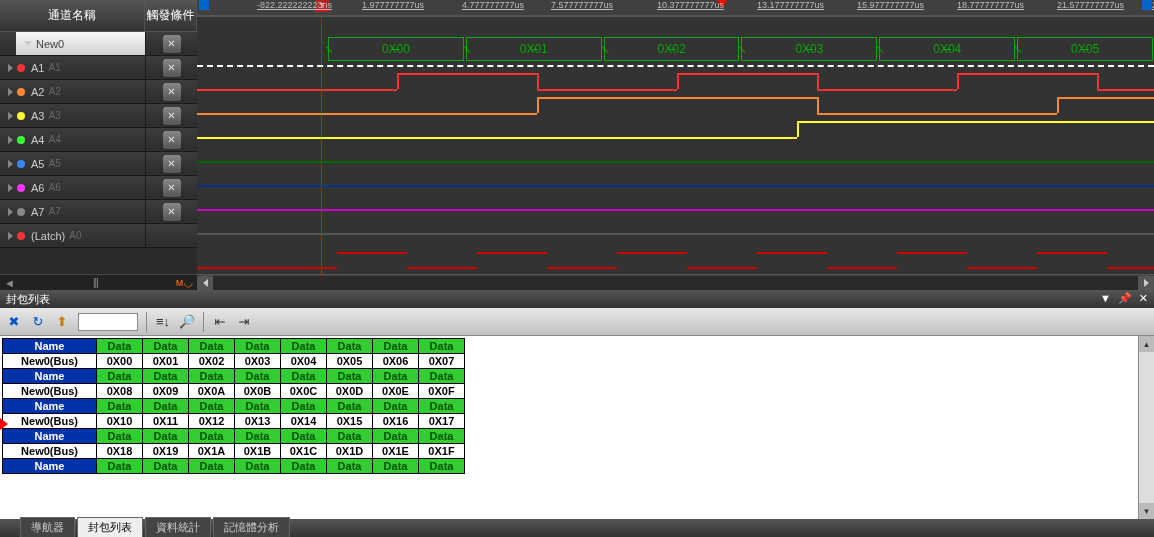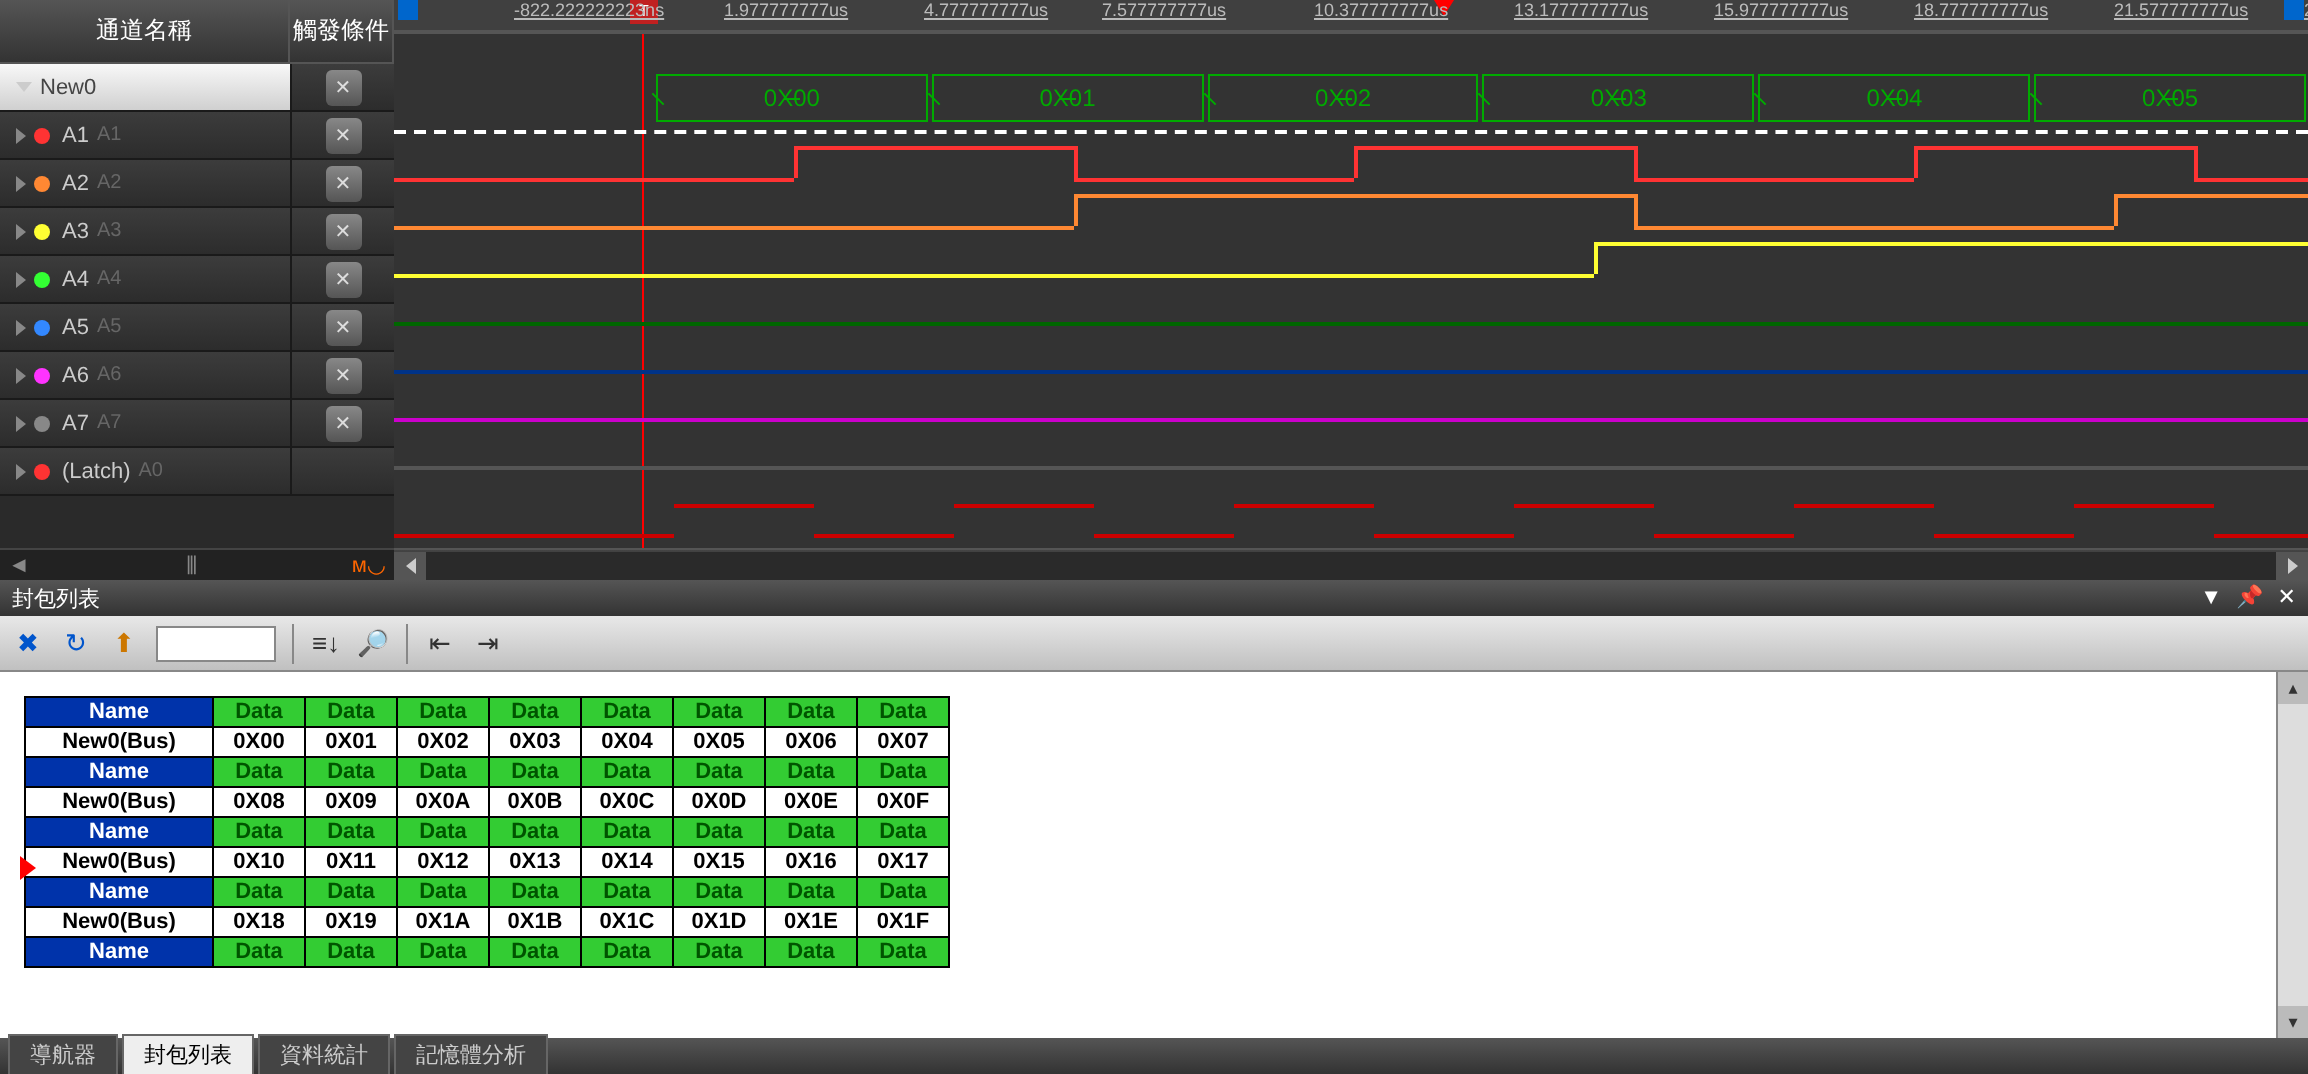--- a/index.html
+++ b/index.html
@@ -5,21 +5,21 @@
 * { margin: 0; padding: 0; box-sizing: border-box; font-family: Arial, sans-serif; }
 body { background: #333; width: 1154px; height: 537px; overflow: hidden; color: #ccc; font-size: 11px; }
 
 .top-section { display: flex; height: 290px; }
 .left-panel { width: 197px; background: #2a2a2a; display: flex; flex-direction: column; }
 .header-row { display: flex; height: 32px; background: linear-gradient(#4a4a4a, #2a2a2a); border-bottom: 1px solid #555; }
 .header-cell { flex: 1; display: flex; align-items: center; justify-content: center; color: #fff; font-size: 12px; border-right: 1px solid #555; background: linear-gradient(#555, #333); }
 .header-cell.narrow { flex: 0 0 52px; }
 .channel-row { display: flex; height: 24px; border-bottom: 1px solid #1a1a1a; background: linear-gradient(#3c3c3c, #2c2c2c); }
 .channel-name { flex: 1; display: flex; align-items: center; padding-left: 8px; font-size: 11px; color: #ccc; }
-.channel-name.first { background: linear-gradient(#f8f8f8, #d0d0d0); color: #444; }
+.channel-name.first { background: linear-gradient(#f8f8f8, #d0d0d0); color: #444; margin-left: 16px; }
 .channel-name .dot { width: 8px; height: 8px; border-radius: 50%; margin-right: 6px; }
 .channel-name .alias { color: #666; margin-left: 4px; font-size: 10px; }
 .trigger-cell { flex: 0 0 52px; display: flex; align-items: center; justify-content: center; border-left: 1px solid #1a1a1a; }
 .x-btn { width: 18px; height: 18px; background: linear-gradient(#888, #555); border-radius: 3px; display: flex; align-items: center; justify-content: center; color: #ddd; font-size: 10px; cursor: pointer; }
 .tri { width:0; height:0; border-left:4px solid transparent; border-right:4px solid transparent; border-top:5px solid #ccc; margin-right:4px; }
 .tri-r { width:0; height:0; border-top:4px solid transparent; border-bottom:4px solid transparent; border-left:5px solid #888; margin-right:4px; }
 .scroll-ctrl { height: 16px; background: #222; display: flex; align-items: center; justify-content: space-between; border-top: 1px solid #444; margin-top: auto; }
 .scroll-ctrl .bars { color: #888; font-size: 10px; letter-spacing: -1px; padding: 0 40px; }
 
 .waveform-area { flex: 1; background: #333; position: relative; display: flex; flex-direction: column; overflow: hidden; }
@@ -44,34 +44,34 @@
 .tri-right { width:0; height:0; border-top:4px solid transparent; border-bottom:4px solid transparent; border-left:5px solid #ccc; }
 
 .bottom-section { height: 247px; background: #888; display: flex; flex-direction: column; }
 .pkt-title { height: 18px; background: linear-gradient(#555, #333); color: #fff; font-size: 11px; padding: 2px 6px; display: flex; justify-content: space-between; }
 .pkt-title .ctrls span { margin-left: 4px; cursor: pointer; }
 .toolbar { height: 28px; background: linear-gradient(#e8e8e8, #c0c0c0); display: flex; align-items: center; padding: 0 6px; gap: 8px; border-bottom: 1px solid #888; }
 .toolbar .ico { width: 16px; height: 16px; display: flex; align-items: center; justify-content: center; font-size: 13px; color: #333; cursor: pointer; }
 .toolbar input { width: 60px; height: 18px; border: 1px solid #888; font-size: 11px; padding: 0 2px; }
 .toolbar .sep { width: 1px; height: 20px; background: #888; }
 
-.packet-grid { flex: 1; background: #fff; overflow: auto; padding: 12px; font-family: 'Courier New', monospace; font-size: 11px; font-weight: bold; }
+.packet-grid { flex: 1; background: #fff; overflow: auto; padding: 2px; font-family: 'Courier New', monospace; font-size: 11px; font-weight: bold; }
 .pkt-table { border-collapse: collapse; }
 .pkt-table td { border: 1px solid #000; padding: 1px 6px; text-align: center; min-width: 46px; }
 .cell-name-hdr { background: #0033aa; color: #fff; min-width: 94px !important; }
 .cell-name { background: #fff; color: #000; min-width: 94px !important; }
 .cell-data-hdr { background: #33cc33; color: #005500; }
 .cell-data { background: #fff; color: #000; }
 .alt-row { background: #ccc; }
 .ptr-red { position: absolute; width:0; height:0; border-top:6px solid transparent; border-bottom:6px solid transparent; border-left:8px solid #f00; }
 .grid-wrap { position: relative; display: inline-block; }
 .vscroll { position: absolute; right: 0; top: 46px; bottom: 18px; width: 16px; background: #ddd; border-left: 1px solid #888; }
 .vscroll .arr { height: 16px; background: #bbb; display: flex; align-items: center; justify-content: center; font-size: 9px; color: #333; cursor: pointer; }
 
-.tabs-bar { height: 18px; background: linear-gradient(#555, #333); display: flex; align-items: flex-end; padding-left: 4px; }
+.tabs-bar { height: 18px; background: linear-gradient(#555, #333); display: flex; align-items: flex-end; padding-left: 20px; }
 .tab { padding: 2px 10px; font-size: 11px; background: #444; color: #ccc; border: 1px solid #666; border-bottom: none; margin-right: 2px; cursor: pointer; }
 .tab.active { background: #eee; color: #000; }
 </style>
 </head>
 <body>
 
 <div class="top-section">
   <div class="left-panel">
     <div class="header-row">
       <div class="header-cell">通道名稱</div>

